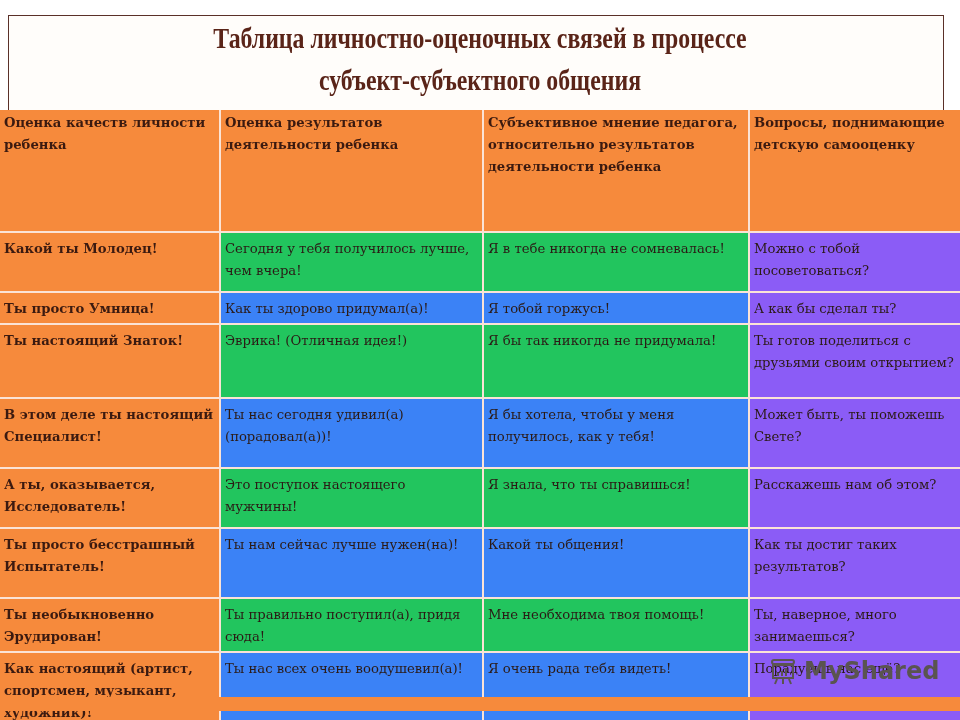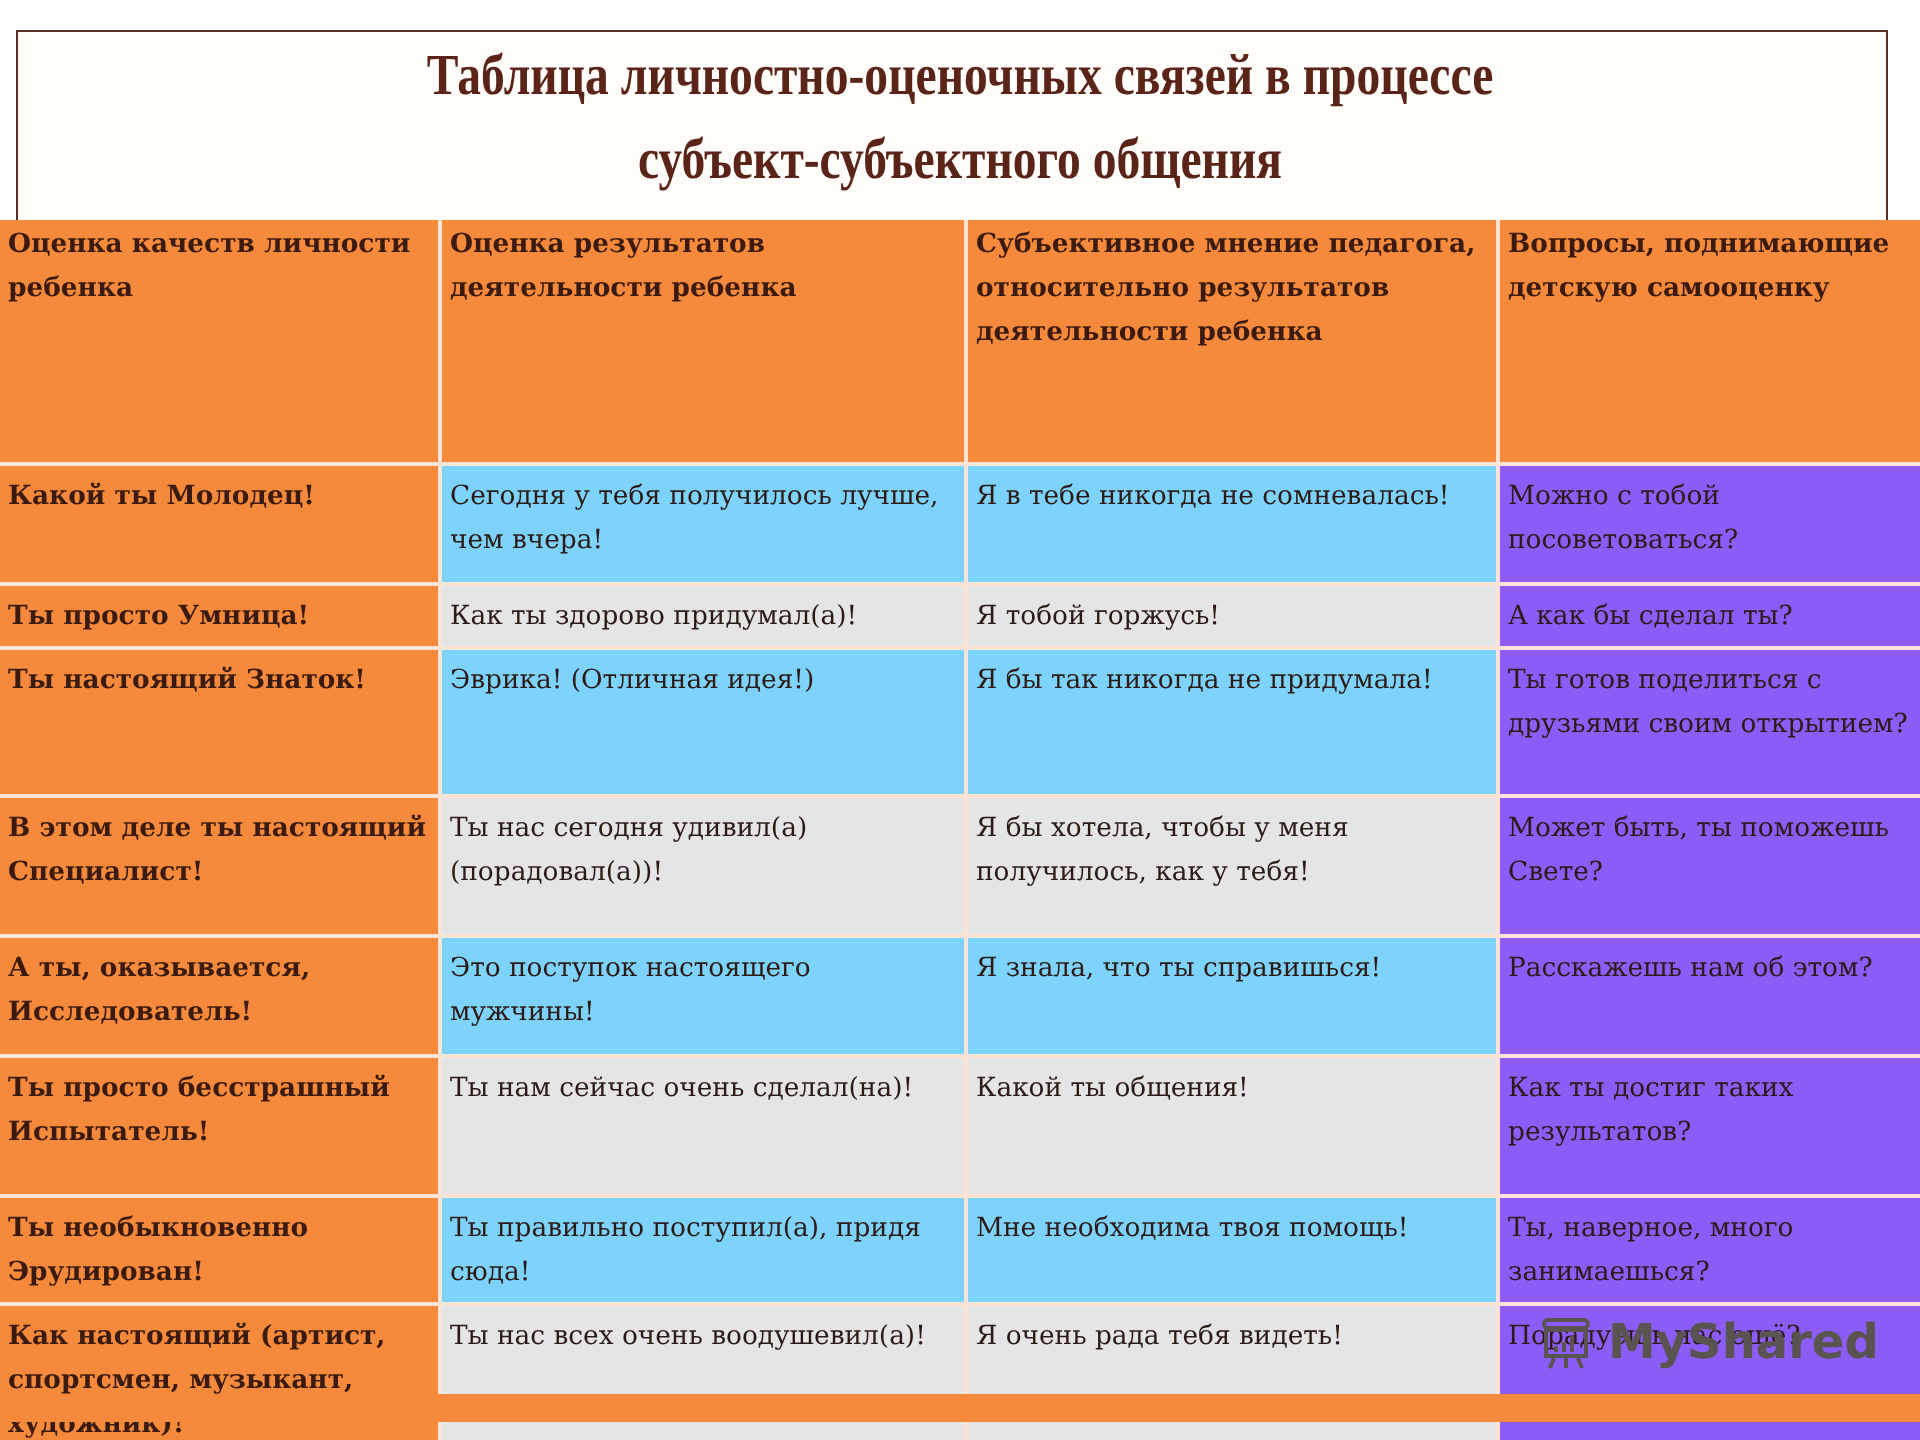--- a/index.html
+++ b/index.html
@@ -65,22 +65,22 @@
     color: #3b1a10;
     height: 123px;
     padding-top: 2px;
   }
   .tbl td.c1 {
     background: #f68a3c;
     font-weight: bold;
     color: #3b1a10;
     margin-top: 20px;
   }
-  .tbl td.light { background: #e5e5e5; }
-  .tbl td.mid { background: #7dd3fc; }
+  .tbl td.light { background: #3b82f6; }
+  .tbl td.mid { background: #22c55e; }
   .tbl td.dark { background: #8b5cf6; }
 
   .footer-bar {
     position: absolute;
     left: 0; top: 697px;
     width: 960px; height: 14px;
     background: #f68a3c;
   }
   .watermark {
     position: absolute;
@@ -143,21 +143,21 @@
       <td class="dark">Может быть, ты поможешь Свете?</td>
     </tr>
     <tr style="height:60px">
       <td class="c1">А ты, оказывается, Исследователь!</td>
       <td class="mid">Это поступок настоящего мужчины!</td>
       <td class="mid">Я знала, что ты справишься!</td>
       <td class="dark">Расскажешь нам об этом?</td>
     </tr>
     <tr style="height:70px">
       <td class="c1">Ты просто бесстрашный Испытатель!</td>
-      <td class="light">Ты нам сейчас очень сделал(на)!</td>
+      <td class="light">Ты нам сейчас лучше нужен(на)!</td>
       <td class="light">Какой ты общения!</td>
       <td class="dark">Как ты достиг таких результатов?</td>
     </tr>
     <tr style="height:49px">
       <td class="c1">Ты необыкновенно Эрудирован!</td>
       <td class="mid">Ты правильно поступил(а), придя сюда!</td>
       <td class="mid">Мне необходима твоя помощь!</td>
       <td class="dark">Ты, наверное, много занимаешься?</td>
     </tr>
     <tr style="height:76px">

